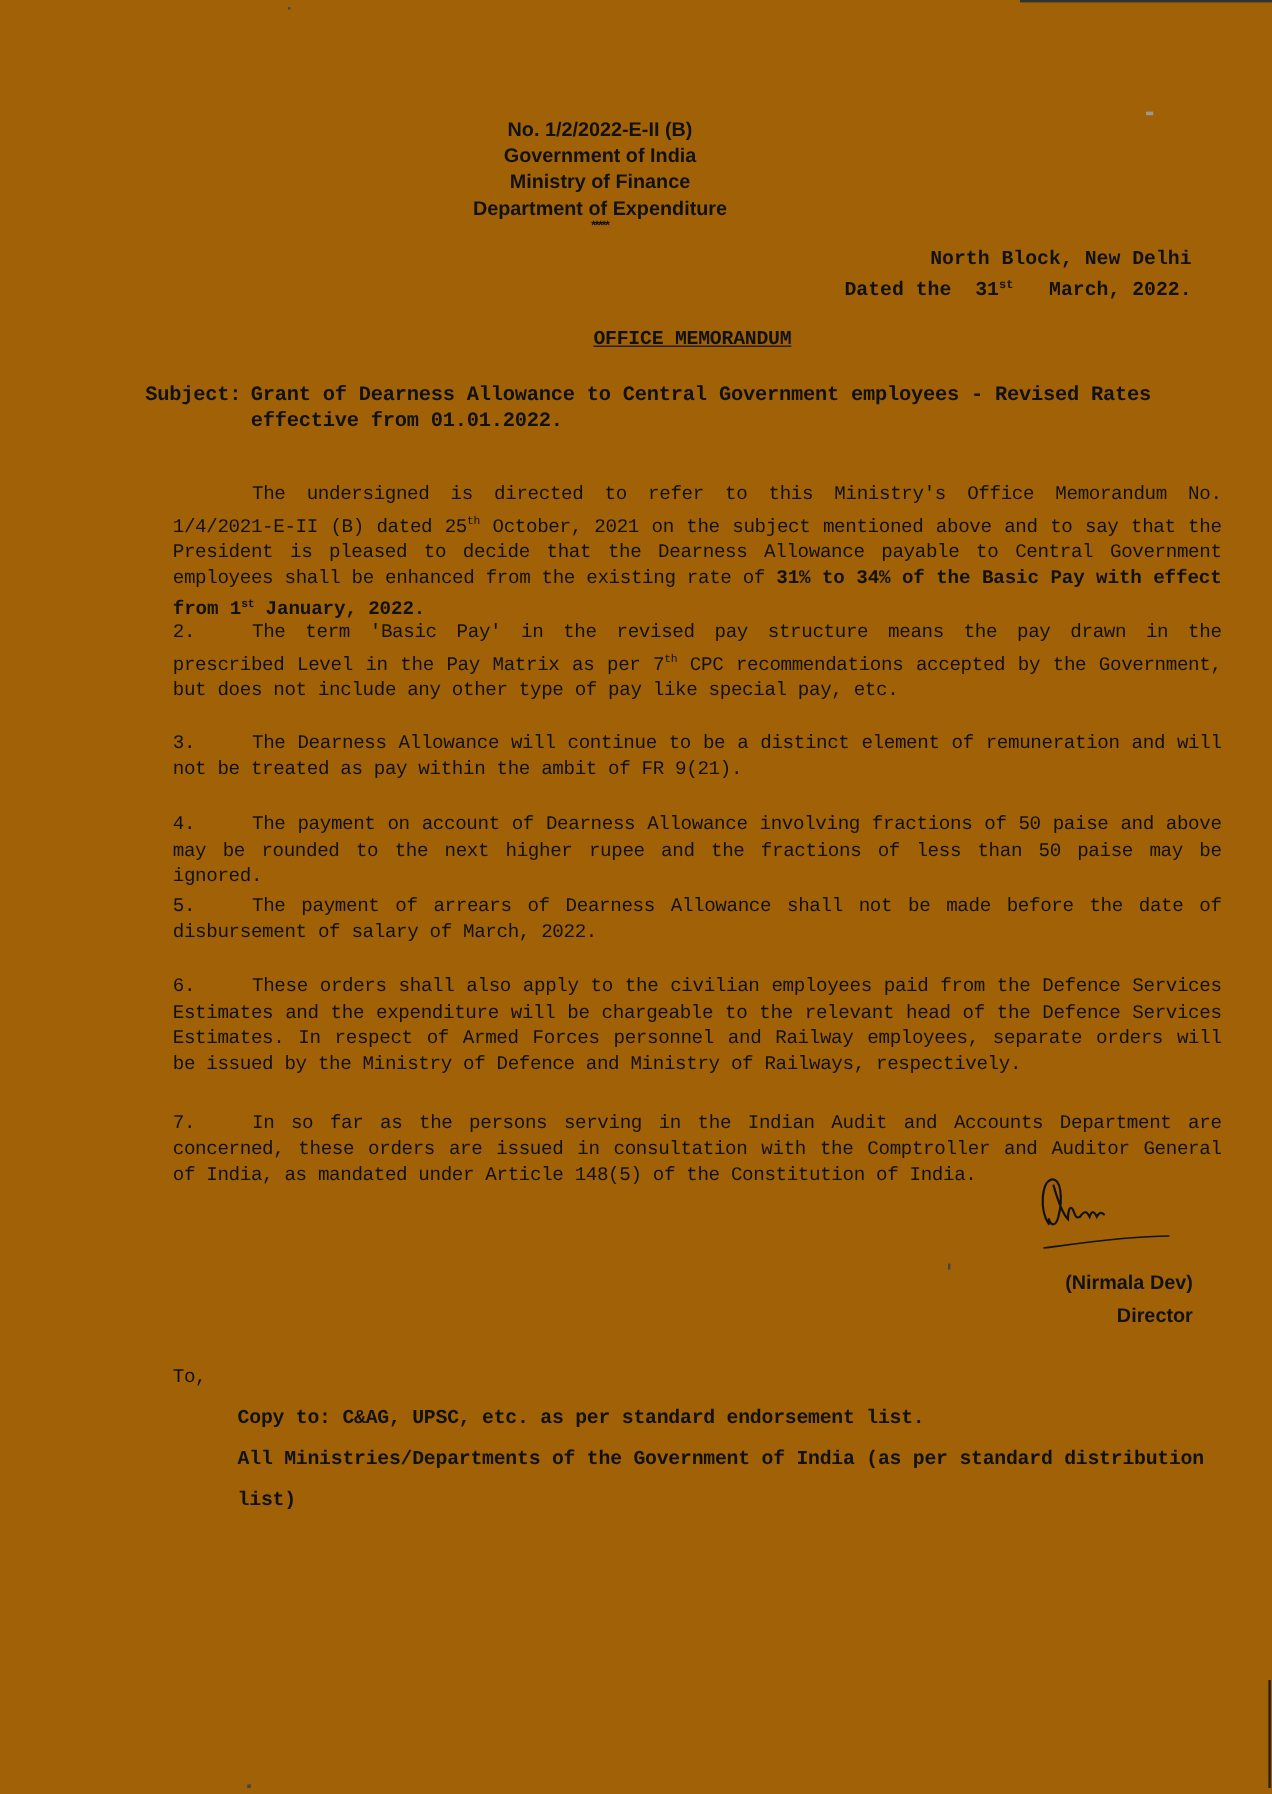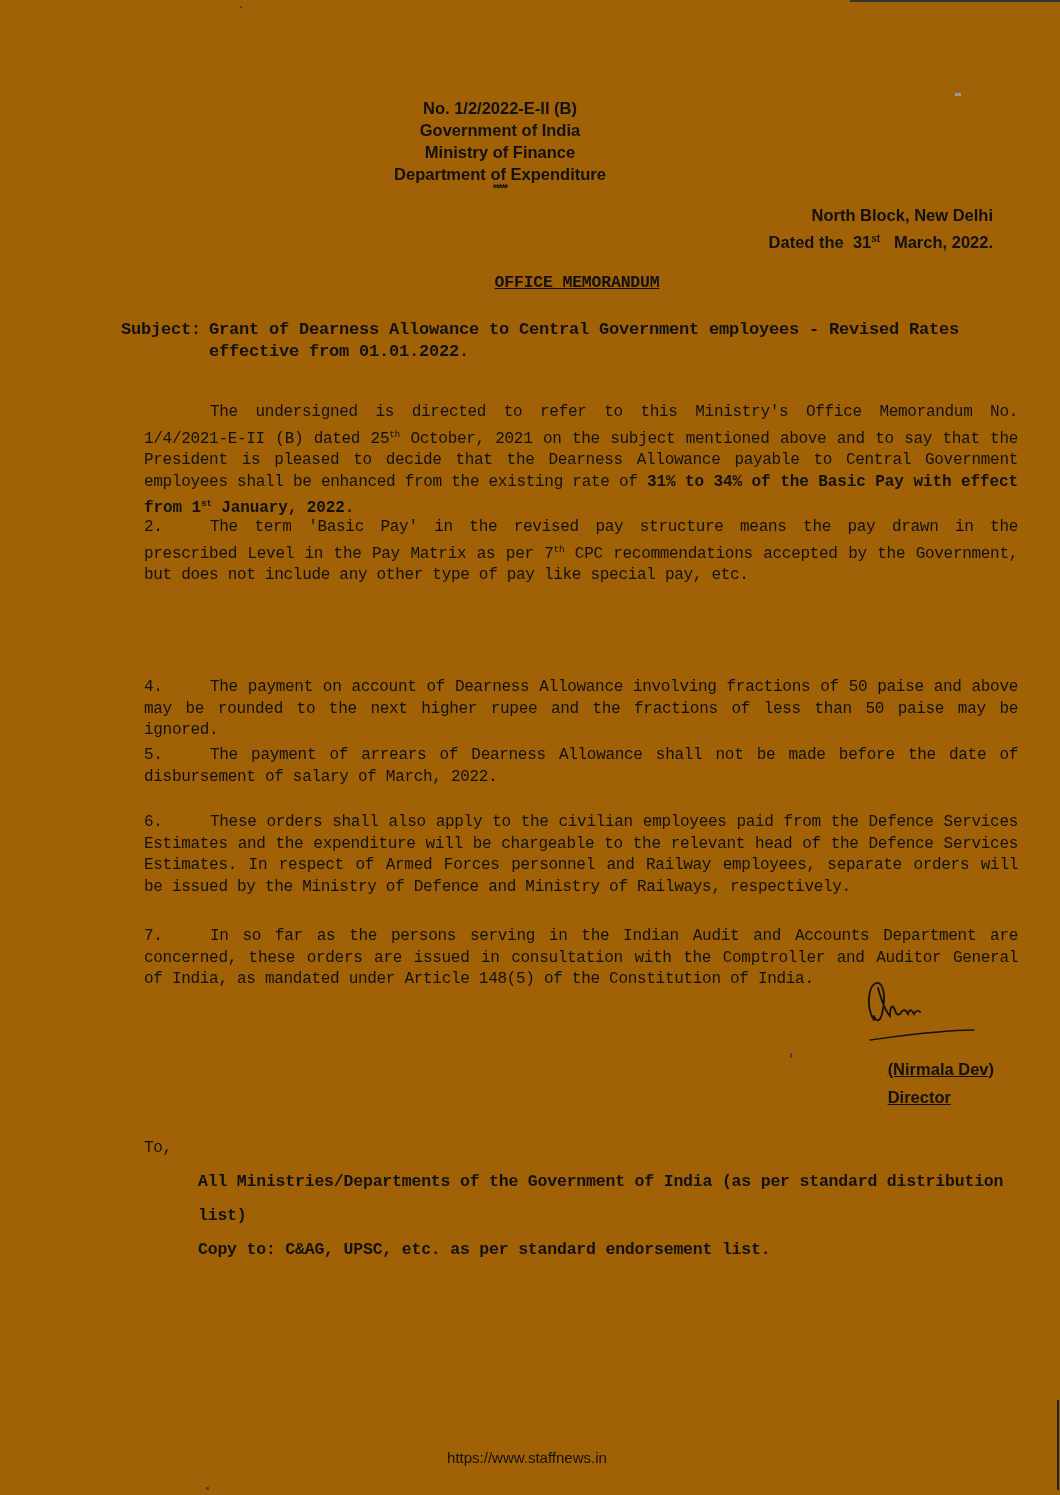--- a/index.html
+++ b/index.html
@@ -3,34 +3,34 @@
 <meta charset="utf-8">
 <style>
   html, body { margin: 0; padding: 0; background: #ffffff; }
   body { width: 1060px; height: 1495px; position: relative; overflow: hidden; color: #111; }
   .page { position: absolute; left: 0; top: 0; width: 1060px; height: 1495px; background: #a16207; }
   .sans { font-family: "Liberation Sans", sans-serif; }
   .narrow { font-family: Liberation Mono, monospace; letter-spacing: -0.35px; padding-left: 24px; }
   .header { position: absolute; left: 0; top: 97px; width: 1060px; text-align: center; font-weight: bold; font-size: 16.5px; line-height: 22px; }
   .header .line { display: block; margin-left: -60px; }
   .header .stars { display: block; margin-left: -60px; font-size: 10px; line-height: 8px; letter-spacing: -1px; }
-  .place { position: absolute; right: 67px; top: 204px; text-align: right; font-weight: bold; font-size: 16.5px; line-height: 23px; }
+  .place { position: absolute; right: 67px; top: 204px; text-align: right; font-weight: bold; font-size: 16.5px; line-height: 23px; font-family: Liberation Mono, monospace; }
   .place sup { font-size: 10px; vertical-align: 6px; }
   .memo-title { position: absolute; left: 0; width: 1060px; top: 273px; text-align: center; font-size: 16.5px; font-weight: bold; letter-spacing: -0.2px; }
   .memo-title span { text-decoration: underline; margin-left: 46px; }
   .subject { position: absolute; left: 121px; top: 319px; width: 873px; font-weight: bold; font-size: 17px; line-height: 22px; letter-spacing: -0.2px; }
   .subject .label { position: absolute; left: 0; top: 0; }
   .subject .text { margin-left: 64px; }
   .para { position: absolute; left: 120px; width: 874px; font-size: 16px; line-height: 21.5px; text-align: justify; letter-spacing: -0.3px; }
   .para .num { display: inline-block; width: 66px; }
   .para .indent { display: inline-block; width: 66px; }
   .para b { font-weight: bold; letter-spacing: -0.1px; margin-top: 32px; }
   .para sup { font-size: 9.5px; vertical-align: 6px; }
   .signature { position: absolute; left: 860px; top: 978px; width: 120px; height: 70px; }
-  .sig-name { position: absolute; right: 66px; top: 1055px; font-weight: bold; font-size: 16.5px; line-height: 28px; text-decoration: underline; }
+  .sig-name { position: absolute; right: 66px; top: 1055px; text-align: right; font-weight: bold; font-size: 16.5px; line-height: 28px; }
   .to { position: absolute; left: 120px; top: 1139px; font-size: 16px; }
   .dist { position: absolute; left: 174px; top: 1165px; font-weight: bold; font-size: 16.5px; line-height: 34px; letter-spacing: -0.2px; }
   .footer-url { position: absolute; left: 0; width: 1060px; top: 1449px; text-align: center; font-size: 15px; margin-left: 0; }
   .footer-url span { margin-left: 0; position: relative; left: -3px; }
   .edge-right { position: absolute; right: 1px; top: 1400px; width: 2px; height: 90px; background: #222; }
   .edge-top { position: absolute; right: 0; top: 0; width: 210px; height: 2px; background: #333; }
   .speck { position: absolute; background: #444; width: 2px; height: 2px; }
 </style>
 </head>
 <body>
@@ -67,20 +67,21 @@
 
   <div class="subject narrow">
     <span class="label">Subject:</span>
     <div class="text">Grant of Dearness Allowance to Central Government employees - Revised Rates effective from 01.01.2022.</div>
   </div>
 
   <div class="para narrow" style="top:402px"><span class="indent"></span><span>The undersigned is directed to refer to this Ministry's Office Memorandum No. 1/4/2021-E-II (B) dated 25</span><sup>th</sup><span> October, 2021 on the subject mentioned above and to say that the President is pleased to decide that the Dearness Allowance payable to Central Government employees shall be enhanced from the existing rate of </span><b>31% to 34% of the Basic Pay with effect from 1</b><sup style="font-weight:bold">st</sup><b> January, 2022.</b></div>
 
   <div class="para narrow" style="top:517px"><span class="num">2.</span><span>The term 'Basic Pay' in the revised pay structure means the pay drawn in the prescribed Level in the Pay Matrix as per 7</span><sup>th</sup><span> CPC recommendations accepted by the Government, but does not include any other type of pay like special pay, etc.</span></div>
 
+  <div class="para narrow" style="top:609px"><span class="num">3.</span><span>The Dearness Allowance will continue to be a distinct element of remuneration and will not be treated as pay within the ambit of FR 9(21).</span></div>
 
   <div class="para narrow" style="top:677px"><span class="num">4.</span><span>The payment on account of Dearness Allowance involving fractions of 50 paise and above may be rounded to the next higher rupee and the fractions of less than 50 paise may be ignored.</span></div>
 
   <div class="para narrow" style="top:745px"><span class="num">5.</span><span>The payment of arrears of Dearness Allowance shall not be made before the date of disbursement of salary of March, 2022.</span></div>
 
   <div class="para narrow" style="top:812px"><span class="num">6.</span><span>These orders shall also apply to the civilian employees paid from the Defence Services Estimates and the expenditure will be chargeable to the relevant head of the Defence Services Estimates. In respect of Armed Forces personnel and Railway employees, separate orders will be issued by the Ministry of Defence and Ministry of Railways, respectively.</span></div>
 
   <div class="para narrow" style="top:926px"><span class="num">7.</span><span>In so far as the persons serving in the Indian Audit and Accounts Department are concerned, these orders are issued in consultation with the Comptroller and Auditor General of India, as mandated under Article 148(5) of the Constitution of India.</span></div>
 
   <svg class="signature" viewBox="0 0 120 70">
@@ -89,21 +90,18 @@
   </svg>
 
   <div class="sig-name sans">
     <div>(Nirmala Dev)</div>
     <div>Director</div>
   </div>
 
   <div class="to narrow">To,</div>
 
   <div class="dist narrow">
+    <div>Copy to: C&amp;AG, UPSC, etc. as per standard endorsement list.</div>
     <div>All Ministries/Departments of the Government of India (as per standard distribution list)</div>
-    <div>Copy to: C&amp;AG, UPSC, etc. as per standard endorsement list.</div>
   </div>
 
-  <div class="footer-url sans">
-    <span>https://www.staffnews.in</span>
-  </div>
 
 </div>
 
 </body></html>

